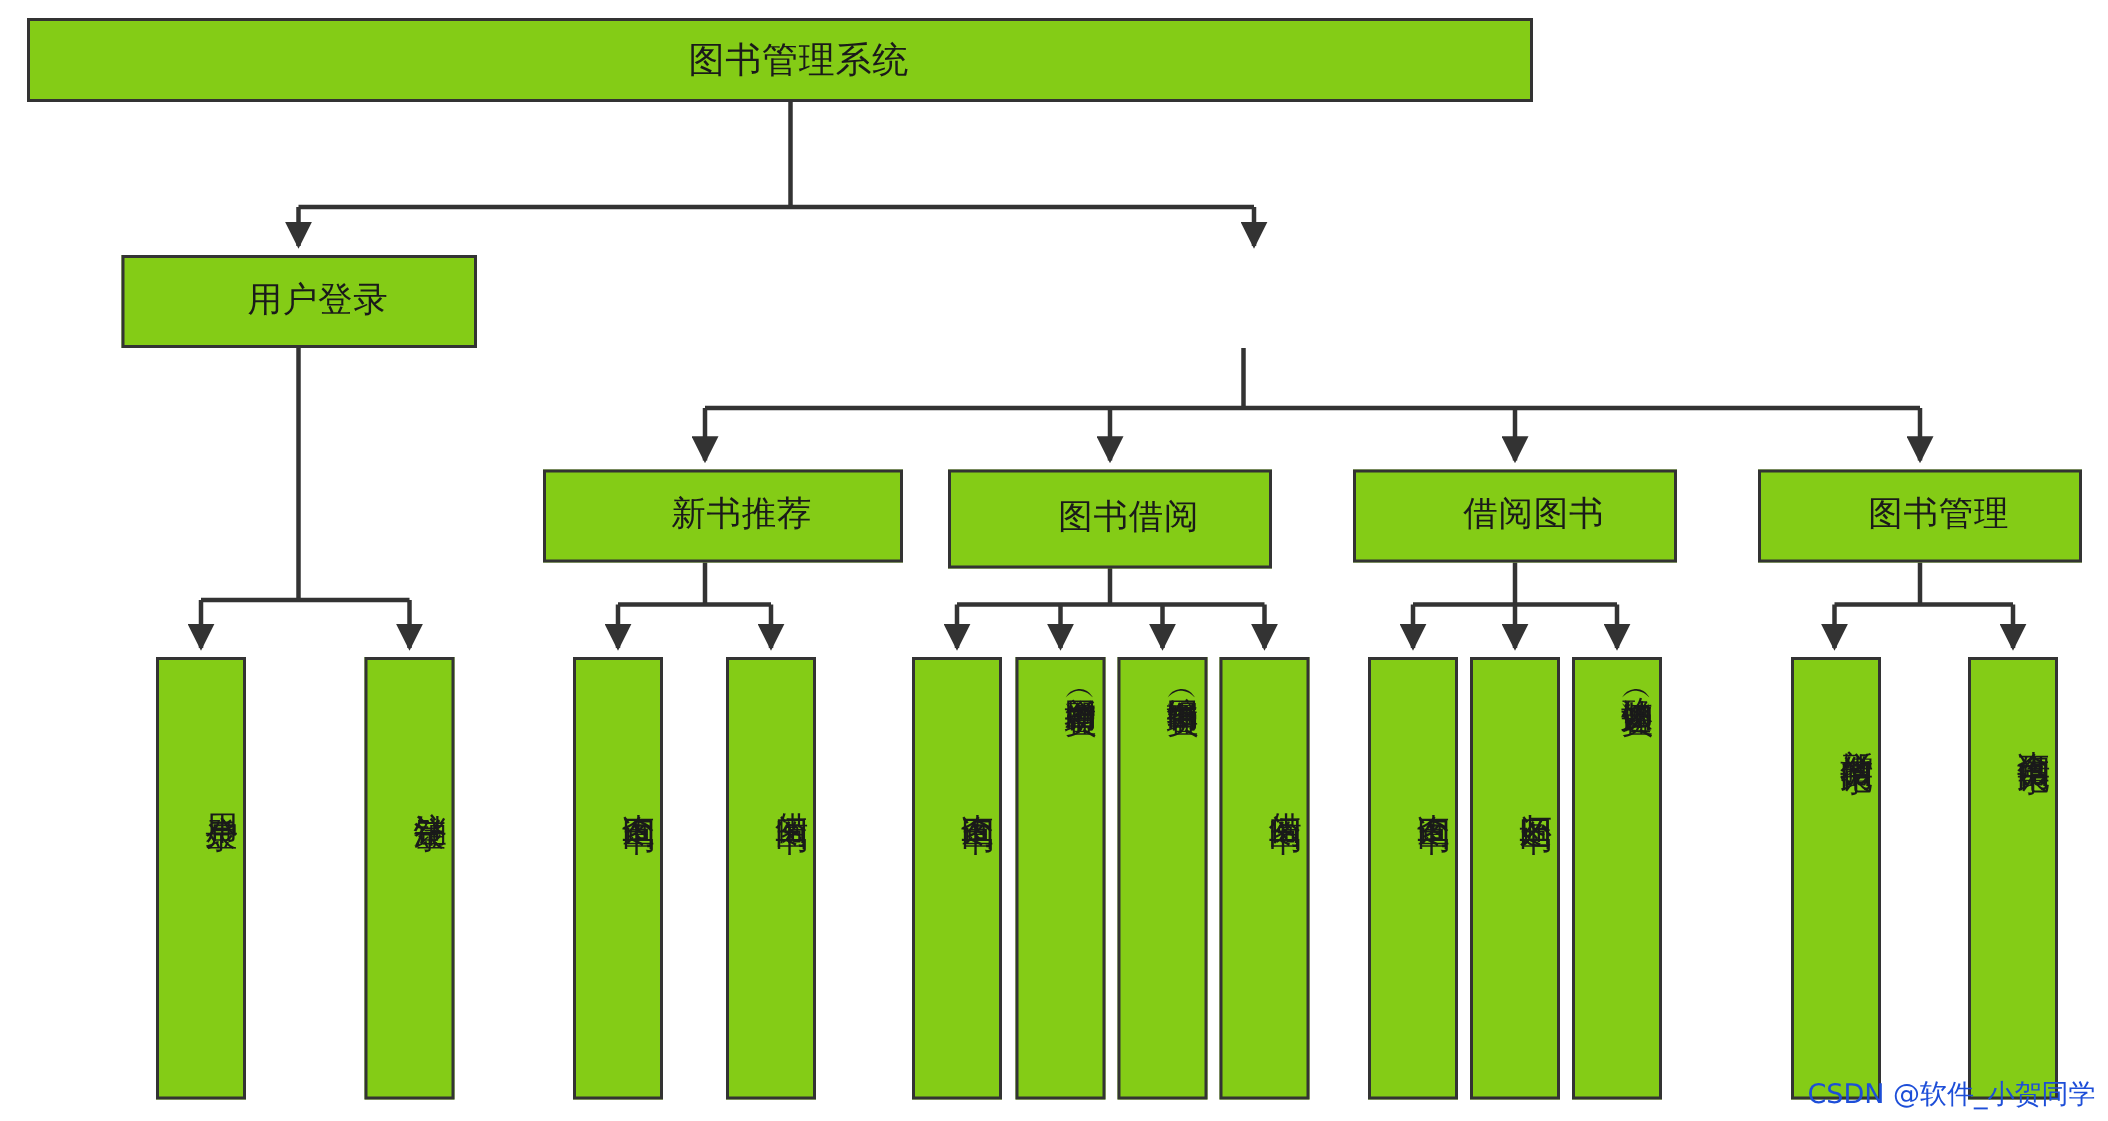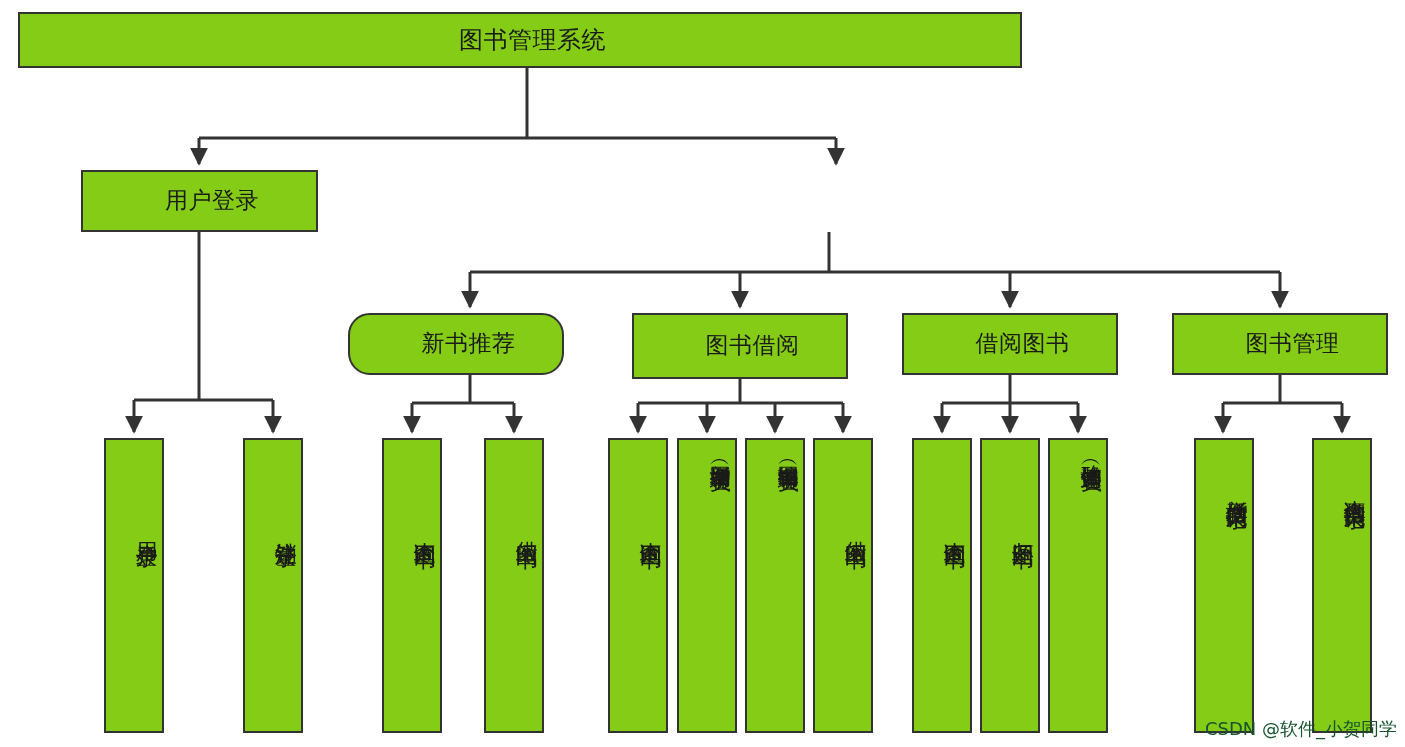--- a/index.html
+++ b/index.html
@@ -75,21 +75,21 @@
     margin-top: 36px;
   }
   .v-node.top .label {
     margin-top: 2px;
   }
   #watermark {
     position: absolute;
     right: 8px;
     bottom: 6px;
     font-size: 18px;
-    color: #14532d;
+    color: #1d4ed8;
     font-family: "DejaVu Sans", "Liberation Sans", sans-serif;
     white-space: nowrap;
     user-select: none;
   }
 </style>
 </head>
 <body>
 
 <div id="canvas">
 
@@ -144,21 +144,21 @@
   </svg>
 
   <div class="node h-node root" style="left:18px; top:12px; width:1004px; height:56px;">
     <span class="label">图书管理系统</span>
   </div>
 
   <div class="node h-node" style="left:81px; top:170px; width:237px; height:62px;">
     <span class="label">用户登录</span>
   </div>
 
-  <div class="node h-node" style="left:348px; top:313px; width:216px; height:62px;border-radius:22px;">
+  <div class="node h-node" style="left:362px; top:313px; width:240px; height:62px;">
     <span class="label">新书推荐</span>
   </div>
   <div class="node h-node" style="left:632px; top:313px; width:216px; height:66px;">
     <span class="label">图书借阅</span>
   </div>
   <div class="node h-node" style="left:902px; top:313px; width:216px; height:62px;">
     <span class="label">借阅图书</span>
   </div>
   <div class="node h-node" style="left:1172px; top:313px; width:216px; height:62px;">
     <span class="label">图书管理</span>

